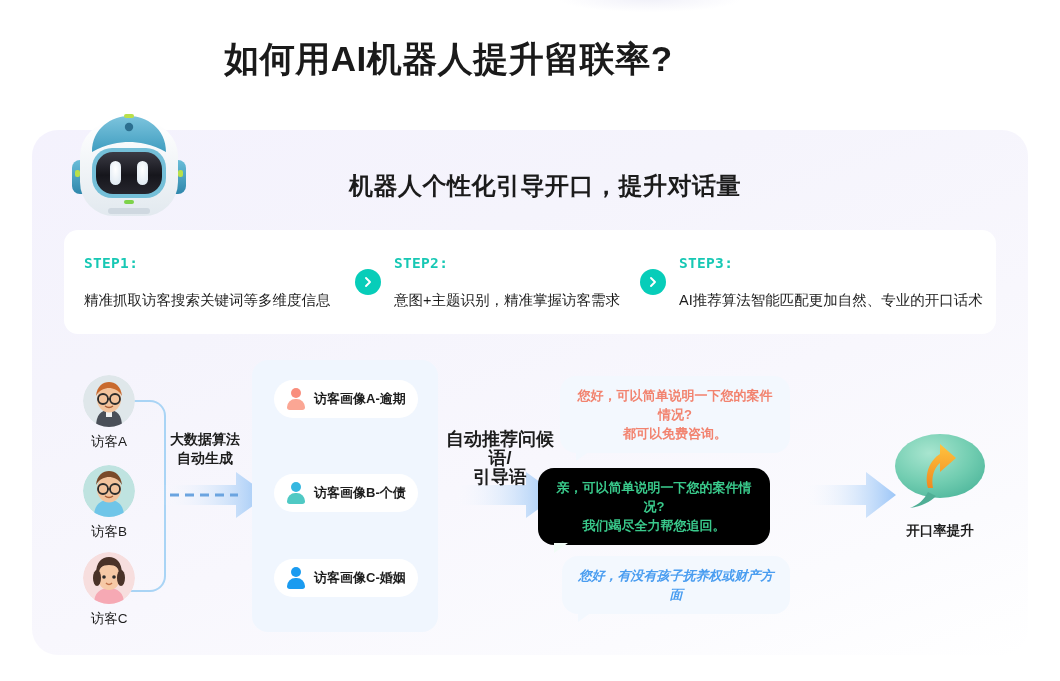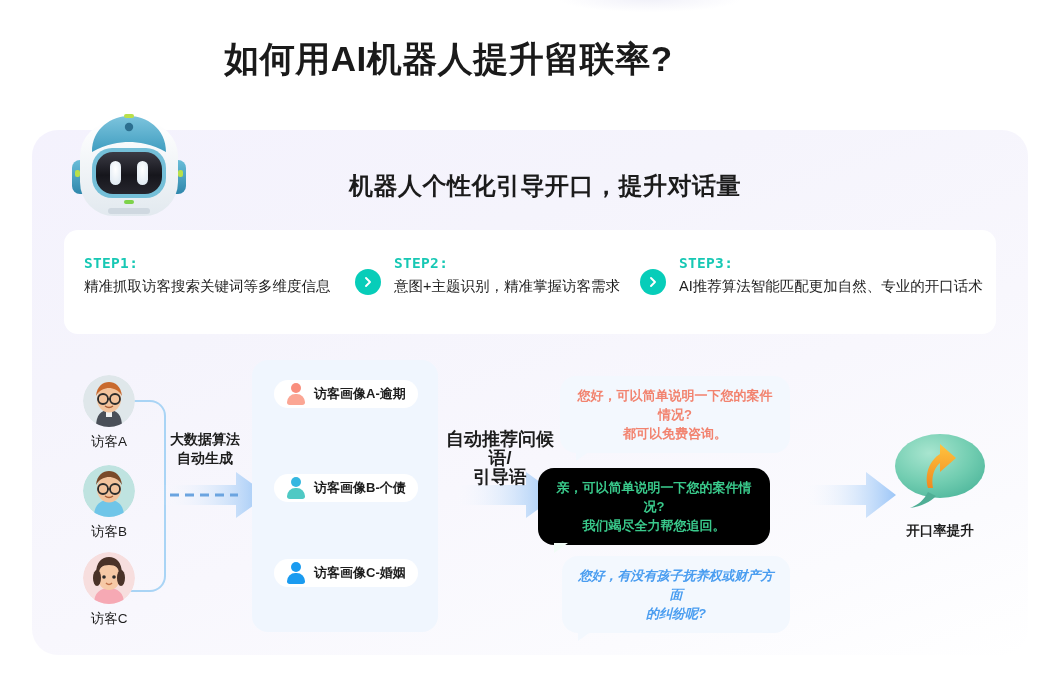--- a/index.html
+++ b/index.html
@@ -45,21 +45,21 @@
   
   .steps-card{
     position:absolute; left:64px; top:230px; width:932px; height:104px;
     background:#ffffff; border-radius:14px;
   }
   .step{
     position:absolute; top:25px;
   }
   .step-label{
     font-size:14.5px; color:#17c8b4; font-weight:bold; letter-spacing:.3px;
-    margin-bottom:6px; font-family:"DejaVu Sans Mono","Liberation Mono",monospace;
+    margin-bottom:20px; font-family:"DejaVu Sans Mono","Liberation Mono",monospace;
   }
   .step-text{ font-size:14.5px; color:#1d1d1d; white-space:nowrap; }
   #step0{ left:20px; }
   #step1{ left:330px; }
   #step2{ left:615px; }
 
   .step-arrow{
     position:absolute; top:39px; width:26px; height:26px; border-radius:50%;
     background:#07cdb9; display:flex; align-items:center; justify-content:center;
   }
@@ -91,21 +91,21 @@
     position:absolute; left:150px; top:430px; width:110px; text-align:center;
     font-size:14px; color:#1d1d1d; line-height:19px; font-weight:bold;
   }
 
   
   .profiles-panel{
     position:absolute; left:252px; top:360px; width:186px; height:272px;
     background:#f0f6fe; border-radius:16px;
   }
   .profile-card{
-    position:absolute; left:22px; width:144px; height:28px;
+    position:absolute; left:22px; width:144px; height:38px;
     background:#ffffff; border-radius:22px;
     display:flex; align-items:center; padding-left:12px; gap:8px;
   }
   #prof0{ top:20px; }
   #prof1{ top:114px; }
   #prof2{ top:199px; }
   .profile-card .ptext{ font-size:13px; color:#1d1d1d; font-weight:bold; }
   .picon{ width:20px; height:22px; position:relative; flex:0 0 20px; }
   .picon .head{ position:absolute; left:5px; top:0; width:10px; height:10px; border-radius:50%; }
   .picon .body{ position:absolute; left:1px; top:11px; width:18px; height:11px;
@@ -338,21 +338,20 @@
 <div class="bubble" id="bub0">
   <div>您好，可以简单说明一下您的案件情况?</div>
   <div>都可以免费咨询。</div>
 </div>
 <div class="bubble" id="bub1">
   <div>亲，可以简单说明一下您的案件情况?</div>
   <div>我们竭尽全力帮您追回。</div>
 </div>
 <div class="bubble" id="bub2">
   <div>您好，有没有孩子抚养权或财产方面</div>
-  <div>的纠纷呢?</div>
 </div>
 
 <div class="arrow3">
   <svg viewBox="0 0 96 46" width="96" height="46">
     <defs>
       <linearGradient id="ag3" x1="0" y1="0" x2="1" y2="0">
         <stop offset="0%" stop-color="#ffffff" stop-opacity="0"></stop>
         <stop offset="100%" stop-color="#9cc6f7"></stop>
       </linearGradient>
     </defs>

